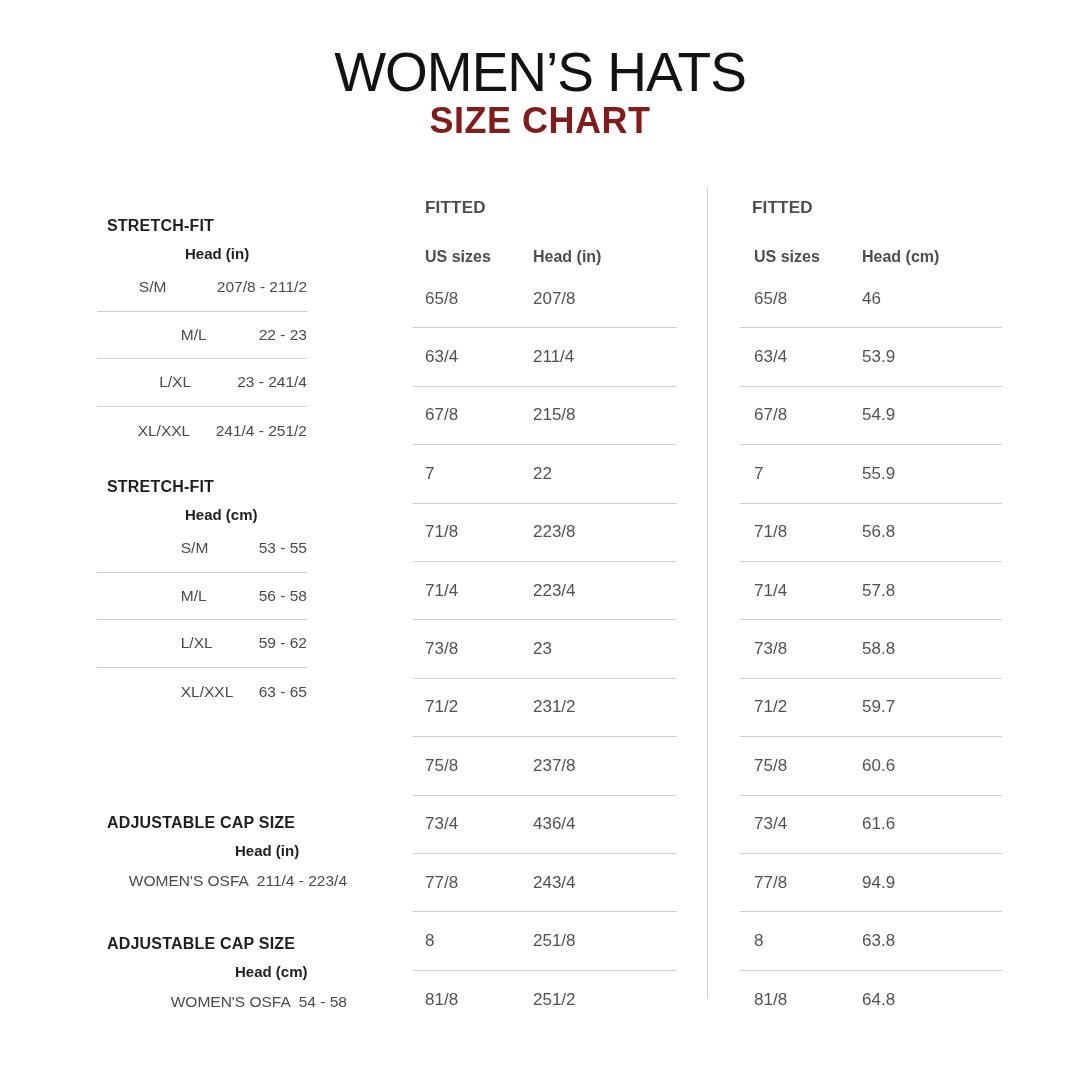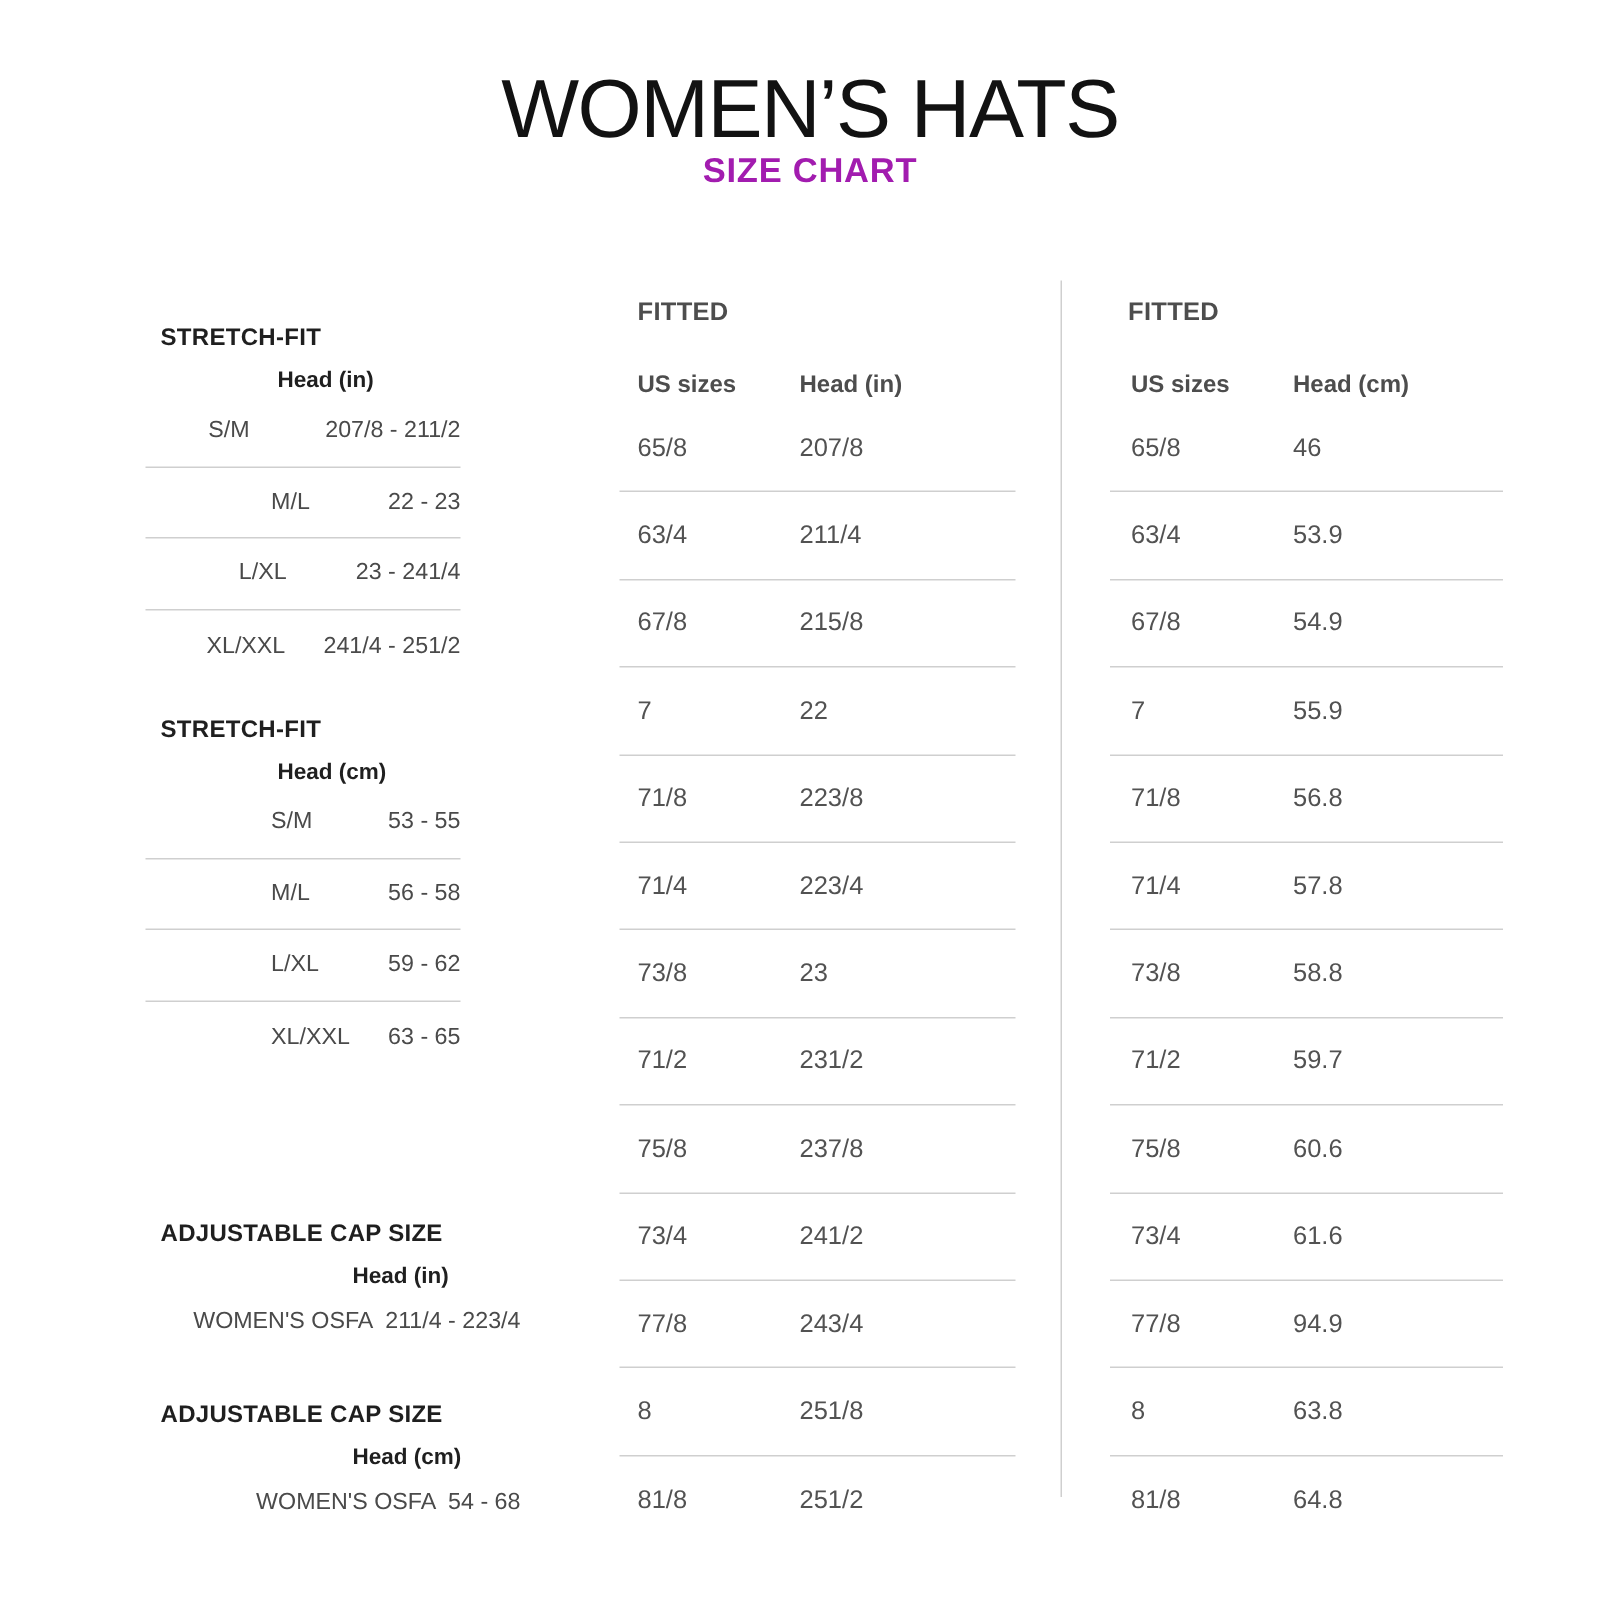--- a/index.html
+++ b/index.html
@@ -12,21 +12,21 @@
     position:relative;width:1080px;height:1080px;background:var(--background);
     font-family:"Liberation Sans","DejaVu Sans",sans-serif;overflow:hidden;padding-left:44px;
   }
   
   .title{
     position:absolute;top:40px;left:0;width:100%;text-align:center;
     font-size:55px;font-weight:400;letter-spacing:-1px;color:var(--title);
   }
   .subtitle{
     position:absolute;top:100px;left:0;width:100%;text-align:center;
-    font-size:23px;font-weight:bold;letter-spacing:.5px;color:#a21caf;
+    font-size:36px;font-weight:bold;letter-spacing:.5px;color:#7f1d1d;
   }
   
   .vsep{position:absolute;left:707px;top:187px;width:1px;height:811px;background:var(--divider);}
   
   .lt{position:absolute;left:97px;width:210px;}
   .lt-heading{margin-left:10px;font-size:16px;font-weight:bold;color:var(--heading);line-height:20px;letter-spacing:.2px;margin-top:18px;}
   .lt-colhead{margin-left:88px;margin-top:8px;font-size:15px;font-weight:bold;color:var(--heading);line-height:20px;}
   .lt.wide{width:250px;}
   .lt.wide .lt-colhead{margin-left:138px;}
   .lt-row{
@@ -124,21 +124,21 @@
         </div>
       </div>
   </section>
 
   <section class="lt lt-4 wide">
     <div class="lt-heading">ADJUSTABLE CAP SIZE</div>
     <div class="lt-colhead">Head (cm)</div>
     <div class="lt-rows">
         <div class="lt-row">
           <span class="c0">WOMEN'S OSFA</span>
-          <span class="c1">54 - 68</span>
+          <span class="c1">54 - 58</span>
         </div>
       </div>
   </section>
 
   <section class="ft ft-mid">
     <div class="ft-heading">FITTED</div>
     <div class="ft-cols">
       <span class="c0">US sizes</span>
       <span>Head (in)</span>
     </div>
@@ -174,21 +174,21 @@
         <div class="ft-row">
           <span class="c0">71/2</span>
           <span class="c1">231/2</span>
         </div>
         <div class="ft-row">
           <span class="c0">75/8</span>
           <span class="c1">237/8</span>
         </div>
         <div class="ft-row">
           <span class="c0">73/4</span>
-          <span class="c1">241/2</span>
+          <span class="c1">436/4</span>
         </div>
         <div class="ft-row">
           <span class="c0">77/8</span>
           <span class="c1">243/4</span>
         </div>
         <div class="ft-row">
           <span class="c0">8</span>
           <span class="c1">251/8</span>
         </div>
         <div class="ft-row">

